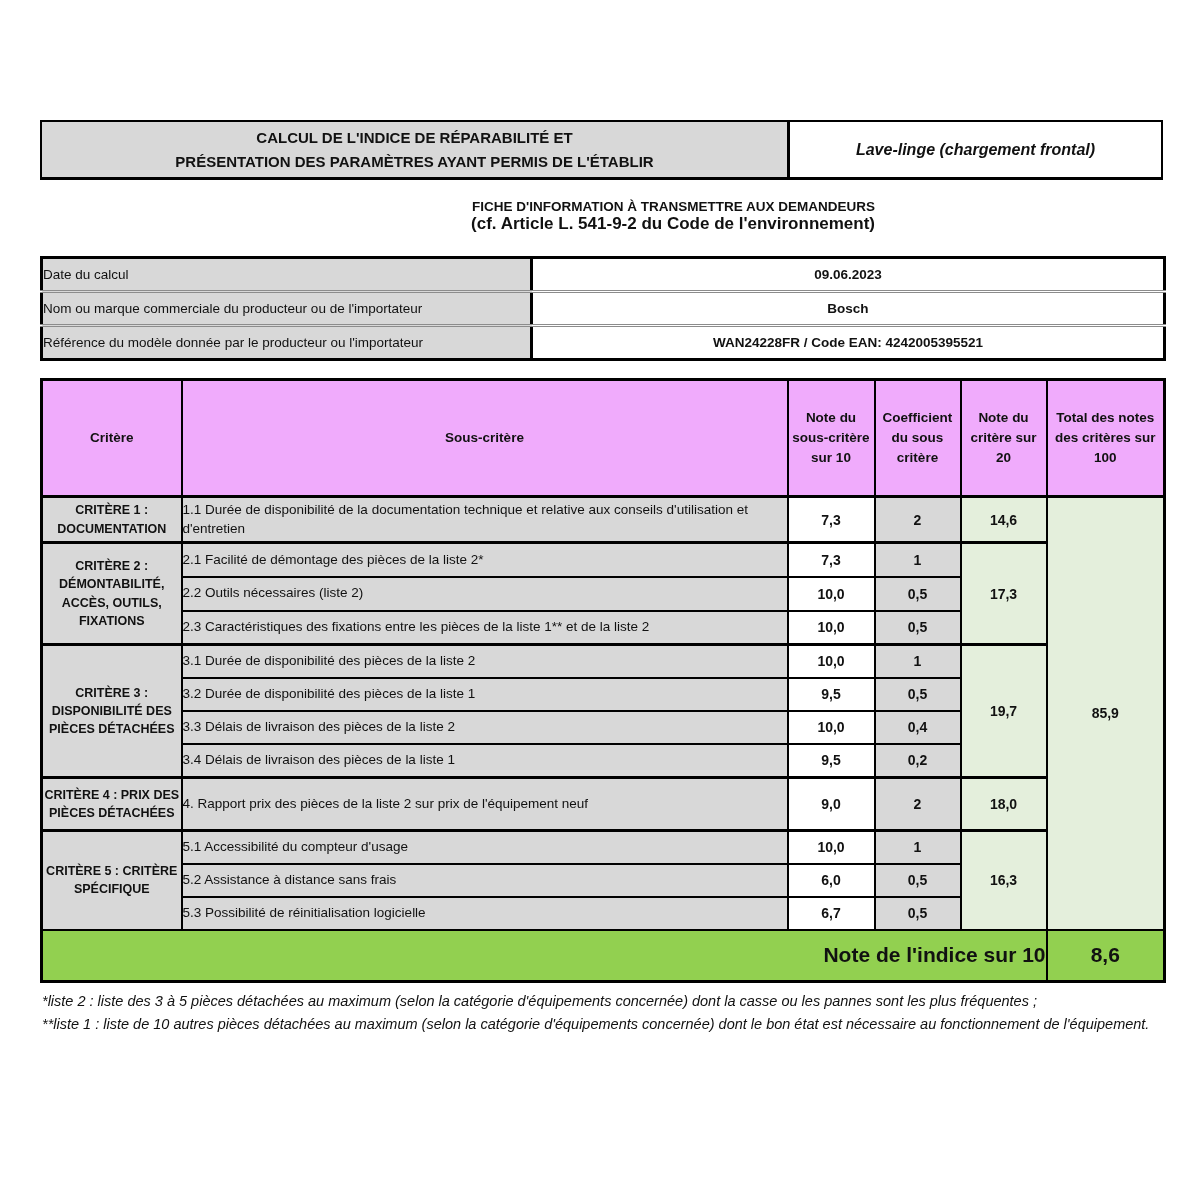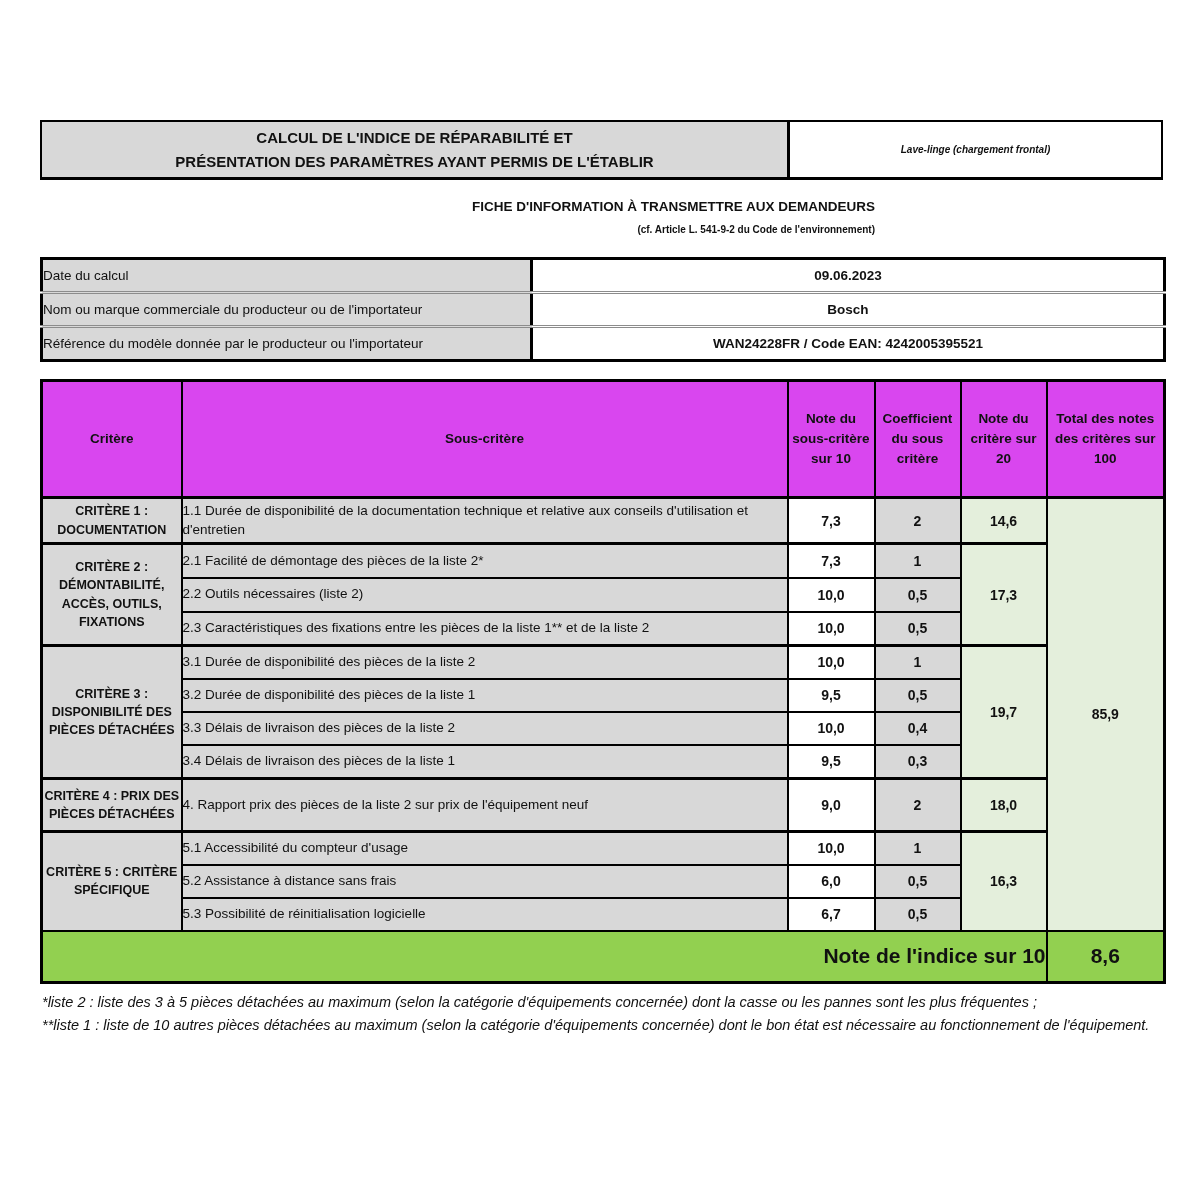--- a/index.html
+++ b/index.html
@@ -17,27 +17,27 @@
     display: flex; border: 2px solid #000; border-bottom-width: 3px;
   }
   .title-left {
     flex: 0 0 748px; background: #d8d8d8; border-right: 3px solid #000;
     display: flex; flex-direction: column; justify-content: center; align-items: center;
     font-weight: bold; font-size: 15px; line-height: 1.55; text-align: center;
   }
   .title-right {
     flex: 1; background: #fff;
     display: flex; align-items: center; justify-content: center;
-    font-weight: bold; font-style: italic; font-size: 10px;
+    font-weight: bold; font-style: italic; font-size: 16px;
   }
 
   
   .fiche-block { margin: 19px 0 0 40px; width: 835px; text-align: right; font-weight: bold; }
   .fiche-line1 { font-size: 13.5px; }
-  .fiche-line2 { font-size: 10px; margin-top: 10px; }
+  .fiche-line2 { font-size: 17px; margin-top: 0; }
 
   
   table.info {
     margin: 22px 37px 0 40px; width: 1123px;
     border-collapse: collapse; table-layout: fixed;
     border: 3px solid #000; font-size: 13.5px;
   }
   table.info tr { height: 34px; }
   table.info td { padding: 0; }
   td.info-label { background: #d8d8d8; border-right: 3px solid #000; padding-left: 7px; }
@@ -46,21 +46,21 @@
 
   
   table.criteria {
     margin: 17px 37px 0 40px; width: 1123px;
     border-collapse: collapse; table-layout: fixed;
     border: 3px solid #000;
   }
   table.criteria th, table.criteria td { border: 2px solid #000; padding: 0; }
   table.criteria thead tr { height: 117px; }
   table.criteria th {
-    background: #d946ef; font-weight: bold; font-size: 13.5px;
+    background: #f0abfc; font-weight: bold; font-size: 13.5px;
     line-height: 1.5; text-align: center; border-bottom-width: 3px; padding: 2px 3px;
   }
   td.crit {
     background: #d8d8d8; font-weight: bold; font-size: 12.5px;
     text-align: center; line-height: 1.45; padding: 2px 5px;
   }
   td.sub  { background: #d8d8d8; font-size: 13.5px; text-align: left; padding: 2px 8px; line-height: 1.35; }
   td.n10  { background: #ffffff; font-weight: bold; font-size: 14px; text-align: center; }
   td.coef { background: #d8d8d8; font-weight: bold; font-size: 14px; text-align: center; }
   td.n20  { background: #e4efdc; font-weight: bold; font-size: 14px; text-align: center; }
@@ -189,21 +189,21 @@
         <td class="coef isep">0,5</td>
       </tr>
       <tr class="h33">
         <td class="sub isep">3.3 Délais de livraison des pièces de la liste 2</td>
         <td class="n10 isep">10,0</td>
         <td class="coef isep">0,4</td>
       </tr>
       <tr class="h34">
         <td class="sub isep">3.4 Délais de livraison des pièces de la liste 1</td>
         <td class="n10 isep">9,5</td>
-        <td class="coef isep">0,3</td>
+        <td class="coef isep">0,2</td>
       </tr>
 
       <tr class="h53 gsep">
         <td class="crit">CRITÈRE 4 : PRIX DES PIÈCES DÉTACHÉES</td>
         <td class="sub">4. Rapport prix des pièces de la liste 2 sur prix de l'équipement neuf</td>
         <td class="n10">9,0</td>
         <td class="coef">2</td>
         <td class="n20">18,0</td>
       </tr>
 

